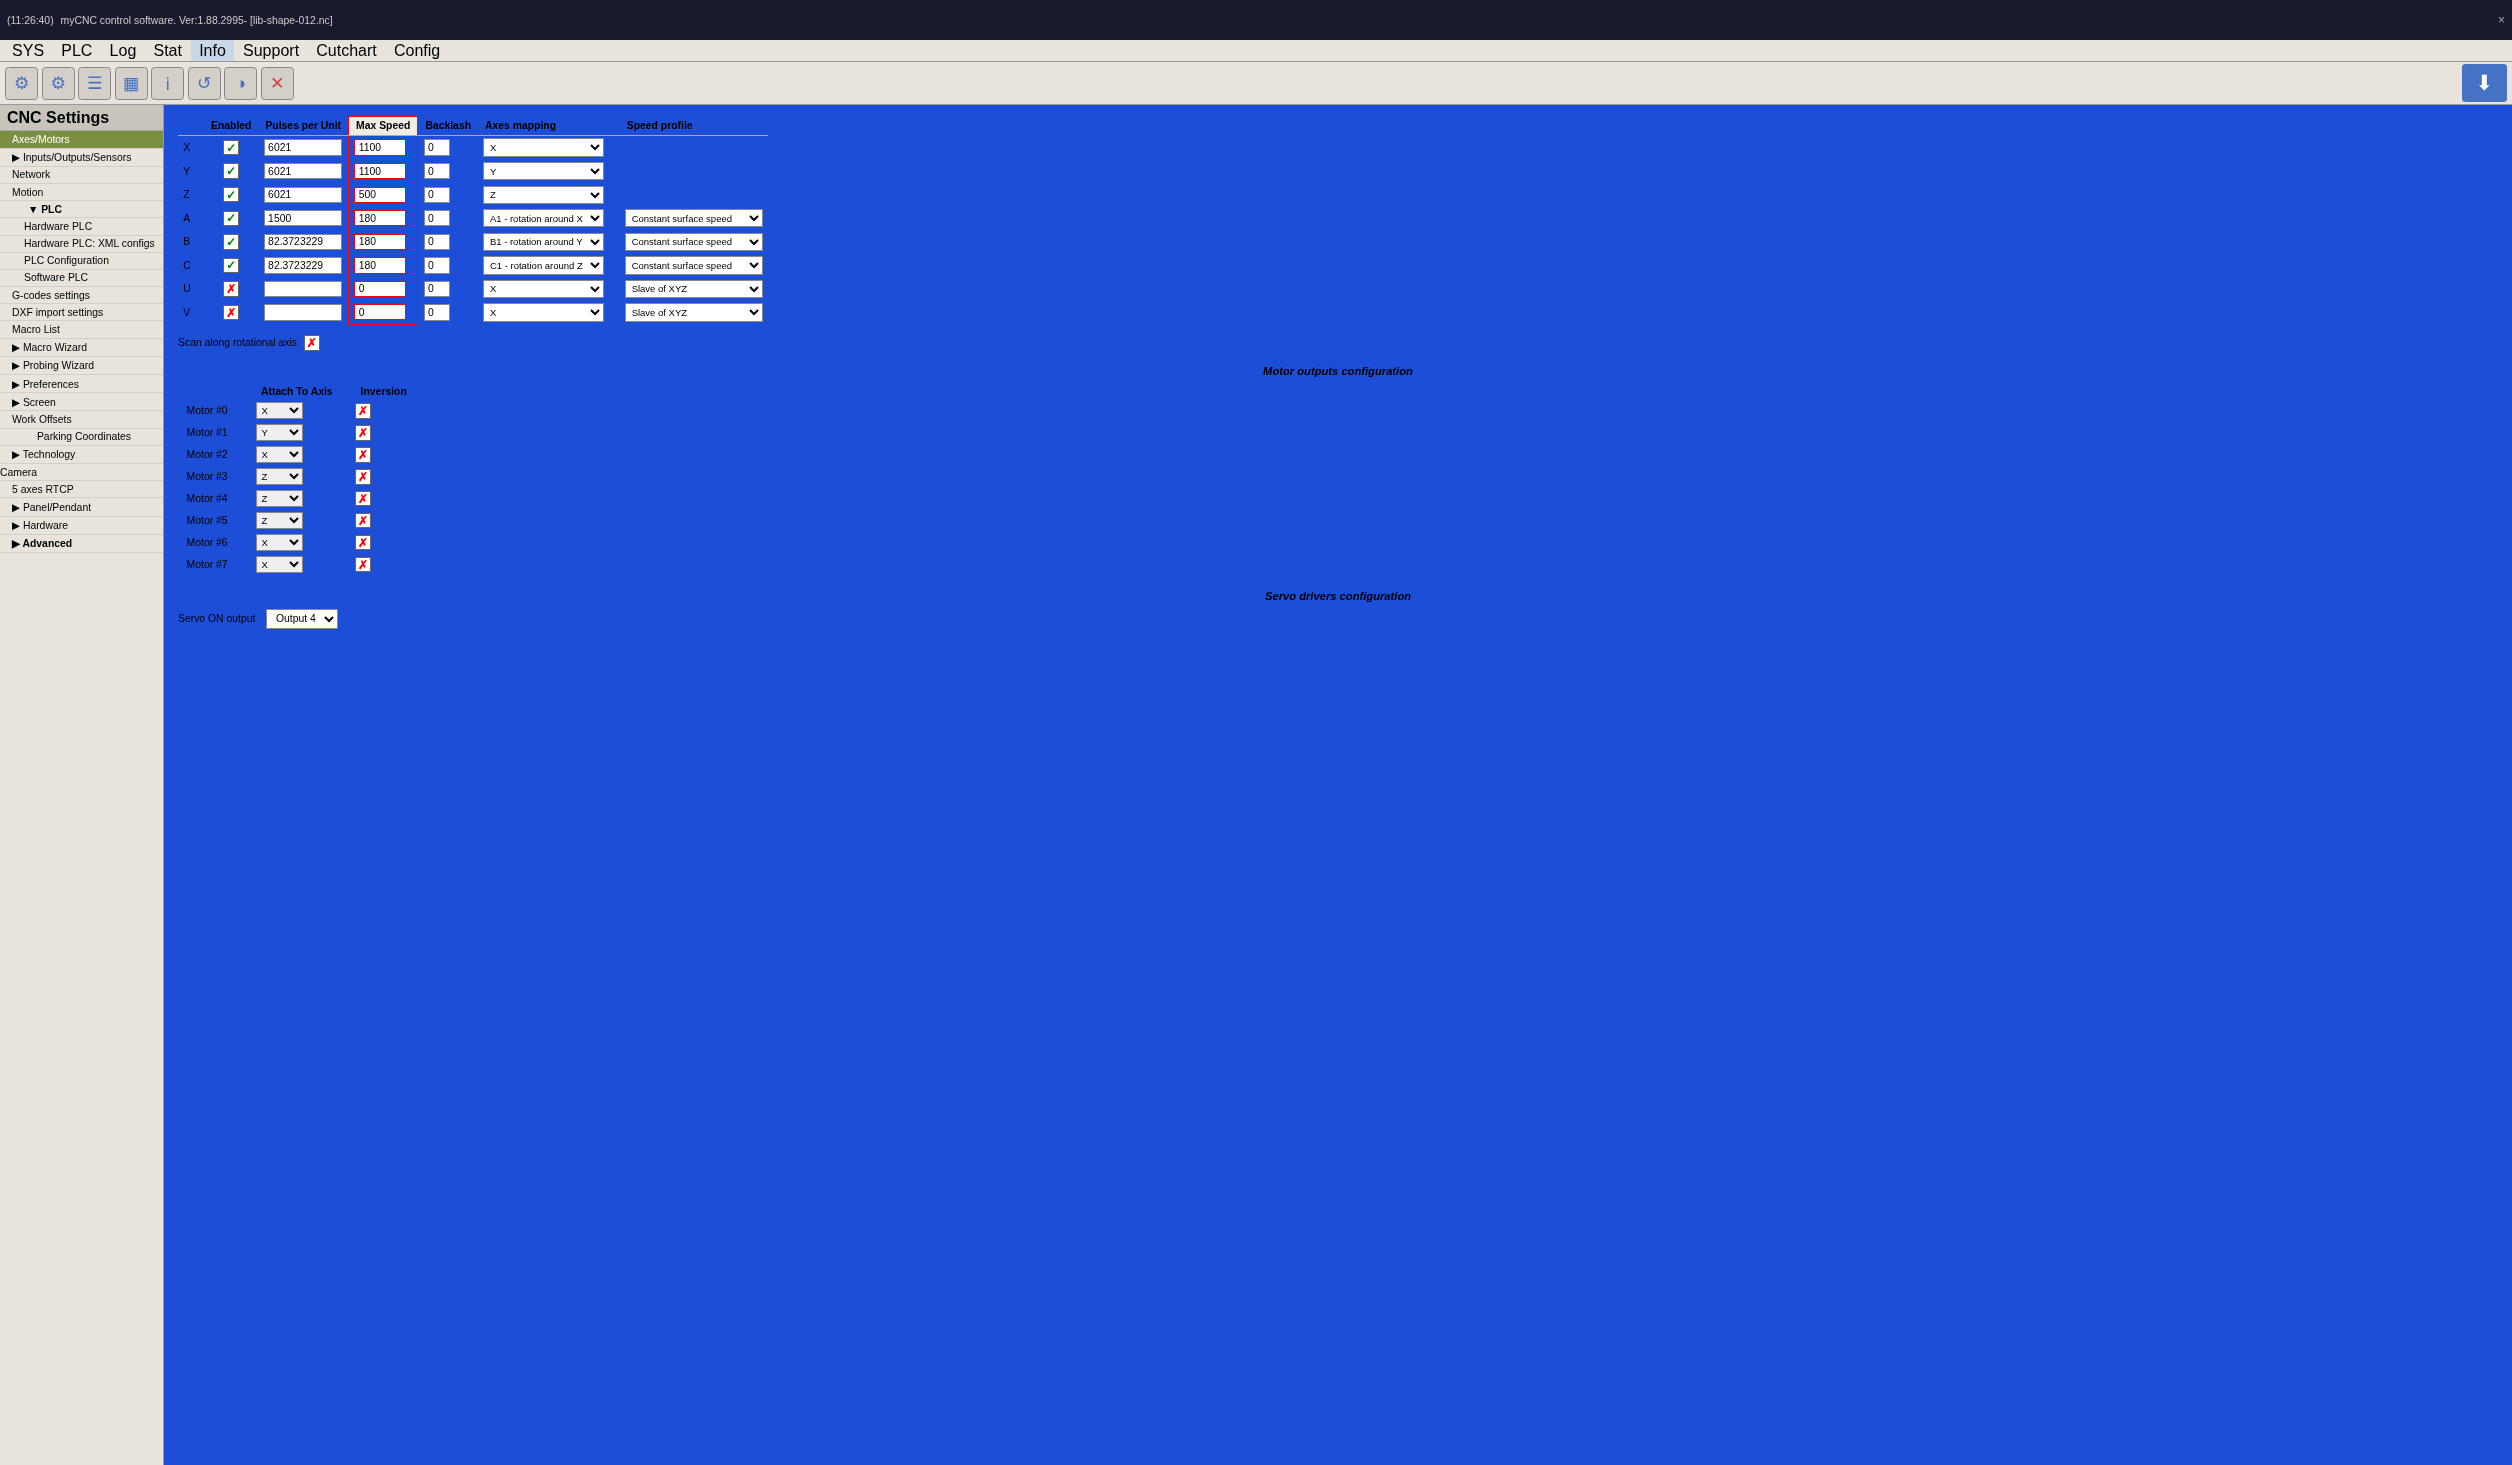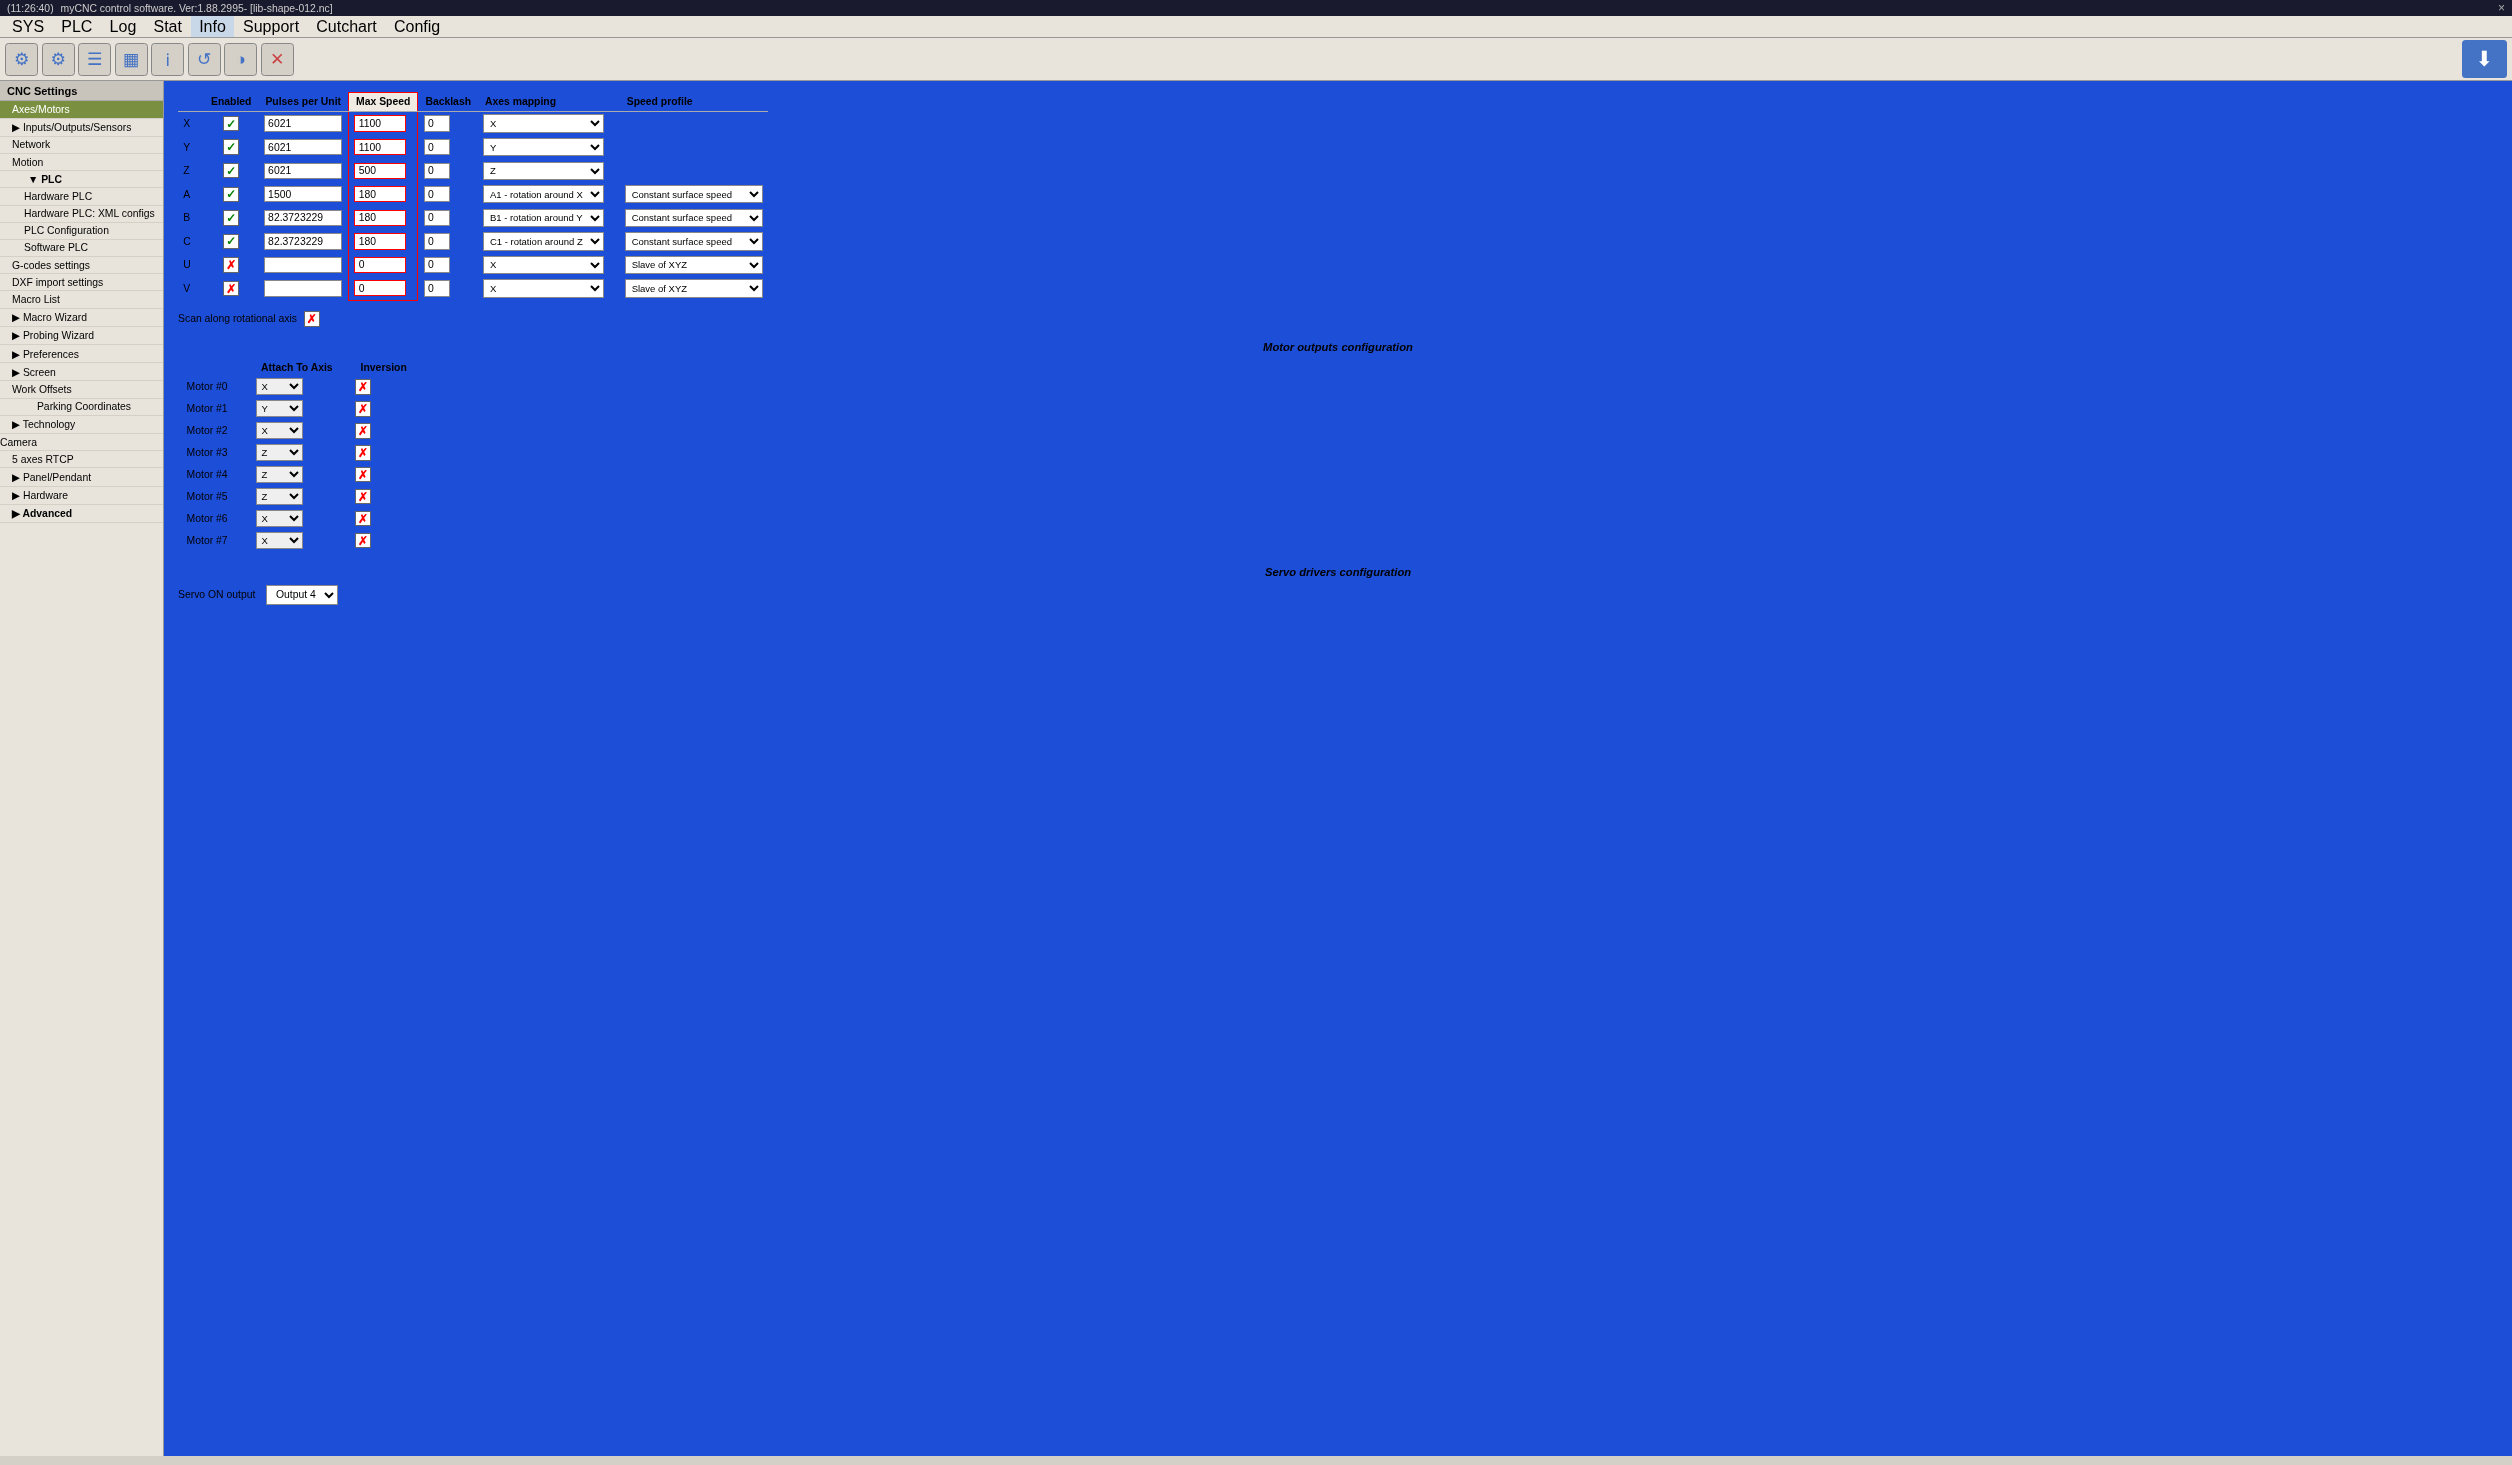--- a/index.html
+++ b/index.html
@@ -7,21 +7,21 @@
     
     
     .title-bar {
       background: #1a1a2e;
       color: #ccc;
       padding: 2.6px 7px;
       display: flex;
       align-items: center;
       gap: 7px;
       font-size: 10.4px;
-      height: 16px;
+      height: 40px;
     }
     .title-bar .close-btn { color: #aaa; font-size: 12px; margin-left: auto; cursor: pointer; }
     
     
     .menu-bar {
       background: #e8e4dc;
       border-bottom: 0.9px solid #999;
       display: flex;
       align-items: center;
       height: 22.4px;
@@ -77,21 +77,21 @@
       width: 164px;
       background: #e8e4dc;
       border-right: 0.9px solid #999;
       overflow-y: auto;
       flex-shrink: 0;
     }
     .sidebar-section-header {
       background: #c8c4bc;
       padding: 3.5px 7px;
       font-weight: bold;
-      font-size: 11px;
+      font-size: 16px;
       color: #000;
       border-bottom: 0.9px solid #aaa;
     }
     .sidebar-item {
       padding: 2.6px 7px 2.6px 12px;
       cursor: pointer;
       font-size: 10.4px;
       color: #000;
       border-bottom: 0.9px solid #d4d0c8;
     }

